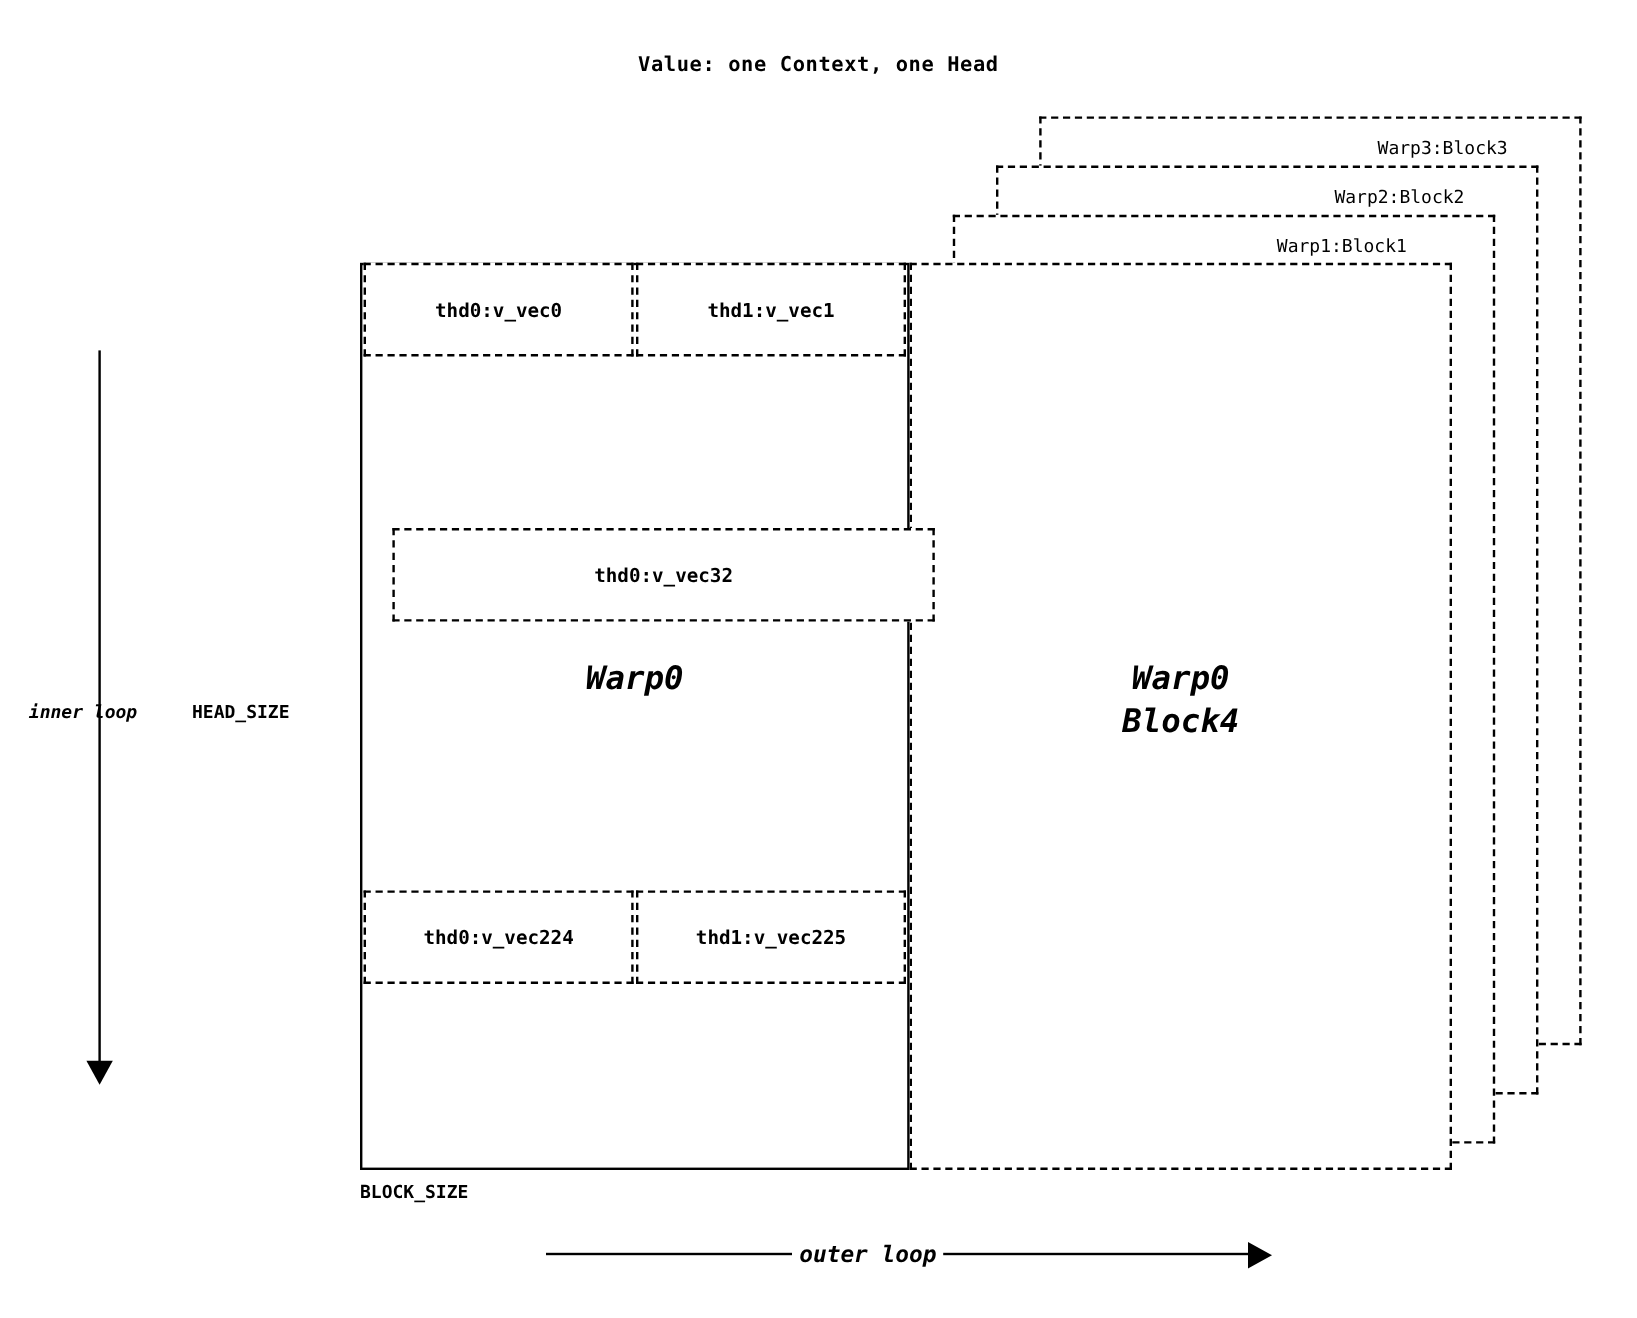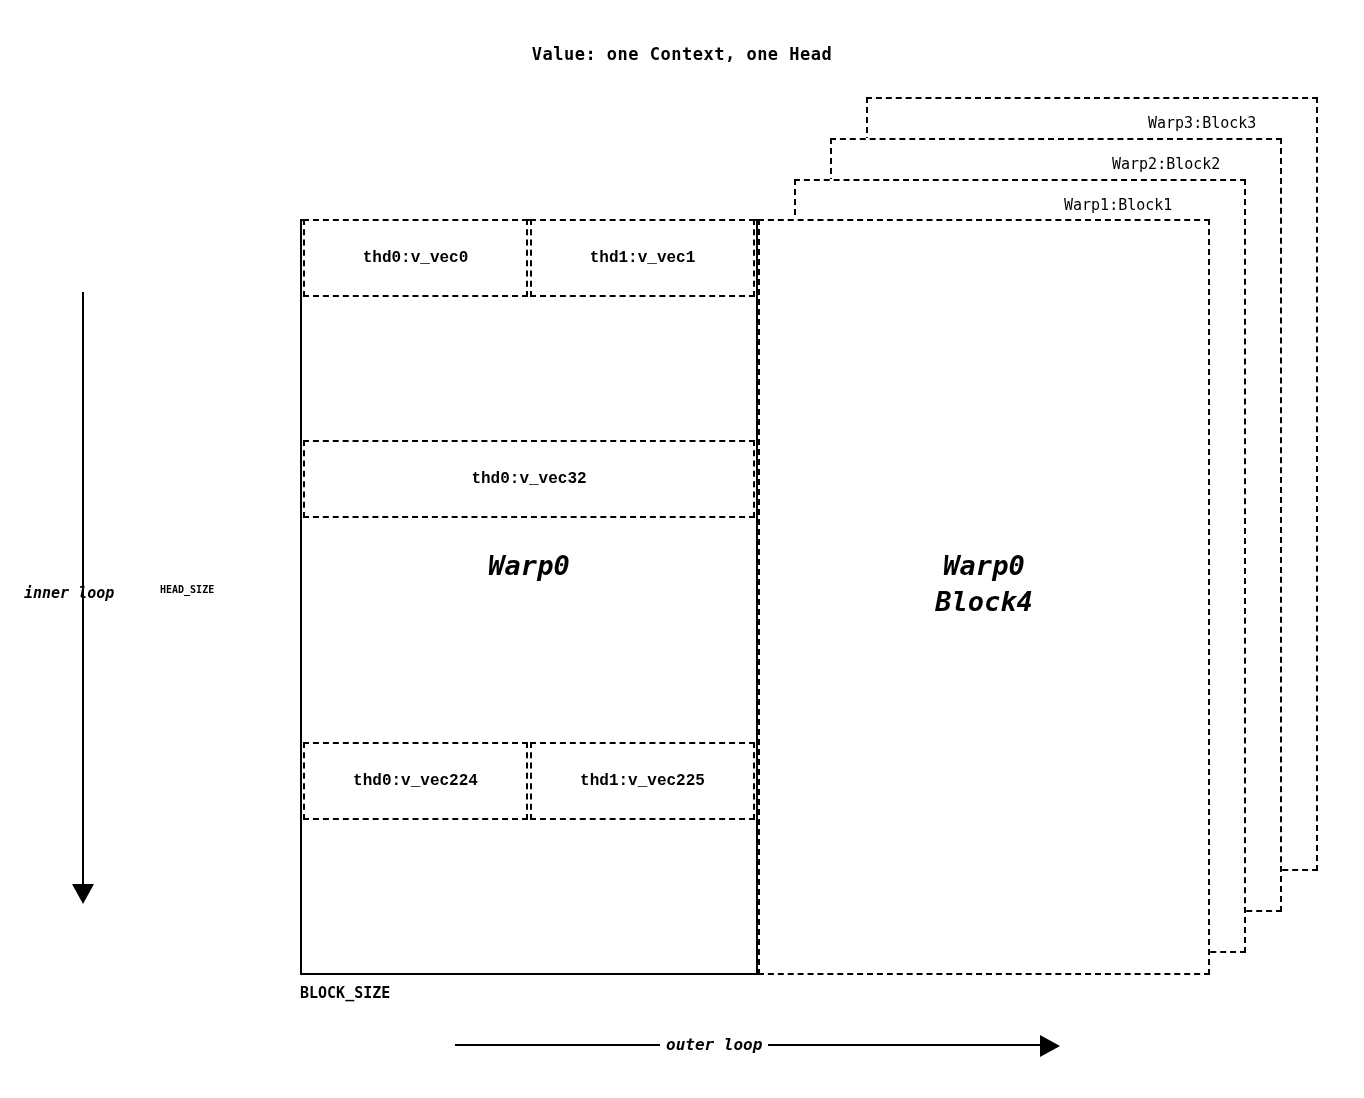--- a/index.html
+++ b/index.html
@@ -87,21 +87,20 @@
     line-height: 1.35;
   }
 
   
   .cell-row {
     position: absolute;
     left: 302px;
     width: 454px;
     height: 78px;
     display: flex;
-    font-family: Liberation Mono, monospace;
   }
   .cell {
     flex: 1 1 50%;
     border: 2px dashed #000;
     box-sizing: border-box;
     display: flex;
     align-items: center;
     justify-content: center;
     font-size: 16px;
     font-weight: bold;
@@ -133,21 +132,21 @@
     top: 584px;
     font-size: 15px;
     font-weight: bold;
     font-style: italic;
     white-space: nowrap;
   }
   .head-size-label {
     position: absolute;
     left: 160px;
     top: 584px;
-    font-size: 10px;
+    font-size: 15px;
     font-weight: bold;
     white-space: nowrap;
   }
 
   
   .block-size-label {
     position: absolute;
     left: 300px;
     top: 984px;
     width: 300px;
@@ -168,21 +167,21 @@
     top: 1035px;
     width: 0; height: 0;
     border-top: 11px solid transparent;
     border-bottom: 11px solid transparent;
     border-left: 20px solid #000;
   }
   .outer-loop-label {
     position: absolute;
     left: 660px;
     top: 1035px;
-    font-size: 16px;
+    font-size: 19px;
     font-weight: bold;
     font-style: italic;
     background: #ffffff;
     padding: 0 6px;
     white-space: nowrap;
     text-align: center;
   }
 </style>
 </head>
 <body>
@@ -207,21 +206,21 @@
 <div class="block0"></div>
 <div class="block0-label">
   <div>Warp0</div>
 </div>
 
 <div class="cell-row" style="top:219px;">
   <div class="cell">thd0:v_vec0</div>
   <div class="cell">thd1:v_vec1</div>
 </div>
 
-<div class="cell-row" style="top:440px;">
+<div class="cell-row" style="top:440px;margin-left:24px;">
   <div class="cell">thd0:v_vec32</div>
 </div>
 
 <div class="cell-row" style="top:742px;">
   <div class="cell">thd0:v_vec224</div>
   <div class="cell">thd1:v_vec225</div>
 </div>
 
 <div class="v-arrow-line"></div>
 <div class="v-arrow-head"></div>

